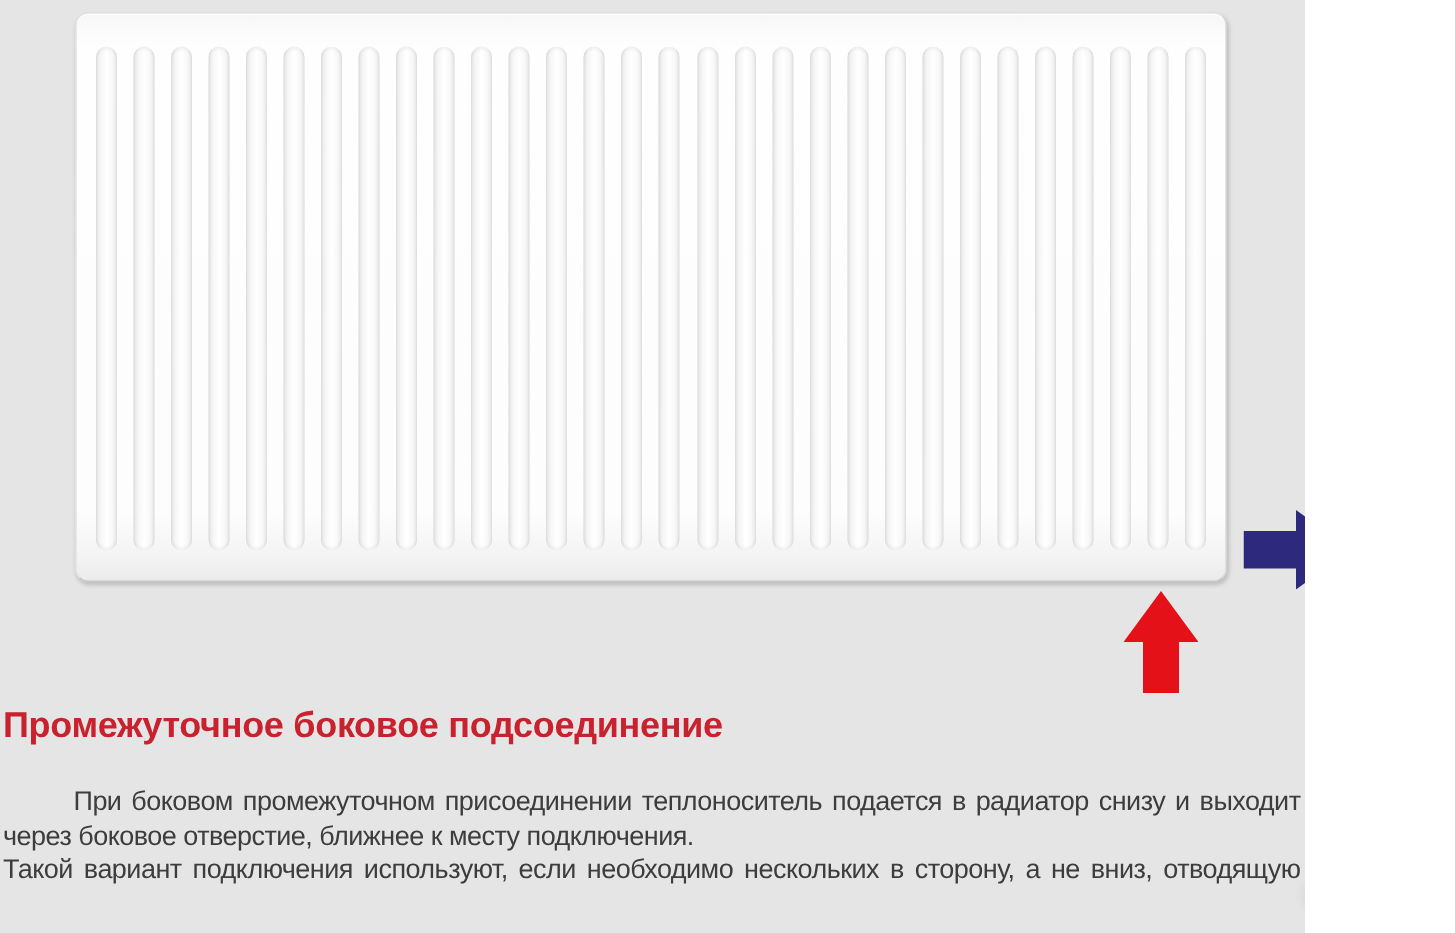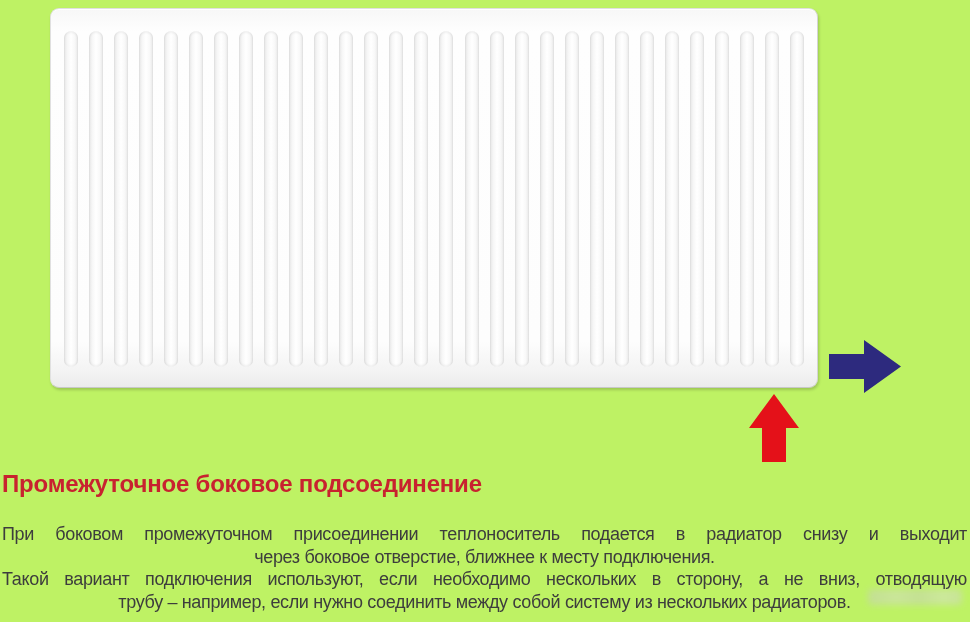--- a/index.html
+++ b/index.html
@@ -1,20 +1,20 @@
 <!DOCTYPE html>
 <html><head>
 <meta charset="utf-8">
 <style>
   html, body { margin: 0; padding: 0; background: #ffffff; }
   .canvas {
     position: relative;
-    width: 970px;
+    width: 870px;
     height: 622px;
-    background: #bef264;
+    background: #e5e5e5;
     overflow: hidden;
     font-family: "Liberation Sans", sans-serif;
   }
 
   
   .radiator {
     position: absolute;
     left: 50px; top: 8px;
     width: 766px; height: 378px;
     background: linear-gradient(180deg, #f7f7f7 0%, #fefefe 6%, #fdfdfd 88%, #f3f3f3 96%, #ebebeb 100%);
@@ -62,21 +62,20 @@
     margin: 0 0 25px 0;
     font-size: 24px;
     font-weight: bold;
     letter-spacing: -0.2px;
   }
   .line {
     font-size: 18px;
     line-height: 22.5px;
     letter-spacing: -0.35px;
     white-space: normal;
-    text-align: center;
   }
   .line.j {
     text-align: justify;
     text-align-last: justify;
   }
 </style>
 </head>
 <body>
 
 <div class="canvas">
@@ -125,20 +124,19 @@
     <svg class="arrow-up" width="50" height="68" viewBox="0 0 50 68">
       <polygon points="25,0 50,34 37,34 37,68 13,68 13,34 0,34" fill="#e41119"></polygon>
     </svg>
 
     <div class="smudge"></div>
   </div>
 
   <div class="textblock">
     <h1 class="title" style="color: rgb(200, 34, 47);">Промежуточное боковое подсоединение</h1>
     <div class="body-lines">
-        <div class="line j" style="color: rgb(61, 61, 61);">При боковом промежуточном присоединении теплоноситель подается в радиатор снизу и выходит</div>
+        <div class="line j" style="color: rgb(61, 61, 61); margin-left: 47px;">При боковом промежуточном присоединении теплоноситель подается в радиатор снизу и выходит</div>
         <div class="line" style="color: rgb(61, 61, 61);">через боковое отверстие, ближнее к месту подключения.</div>
         <div class="line j" style="color: rgb(61, 61, 61);">Такой вариант подключения используют, если необходимо нескольких в сторону, а не вниз, отводящую</div>
-        <div class="line" style="color: rgb(61, 61, 61);">трубу – например, если нужно соединить между собой систему из нескольких радиаторов.</div>
       </div>
   </div>
 
 </div>
 
 </body></html>

